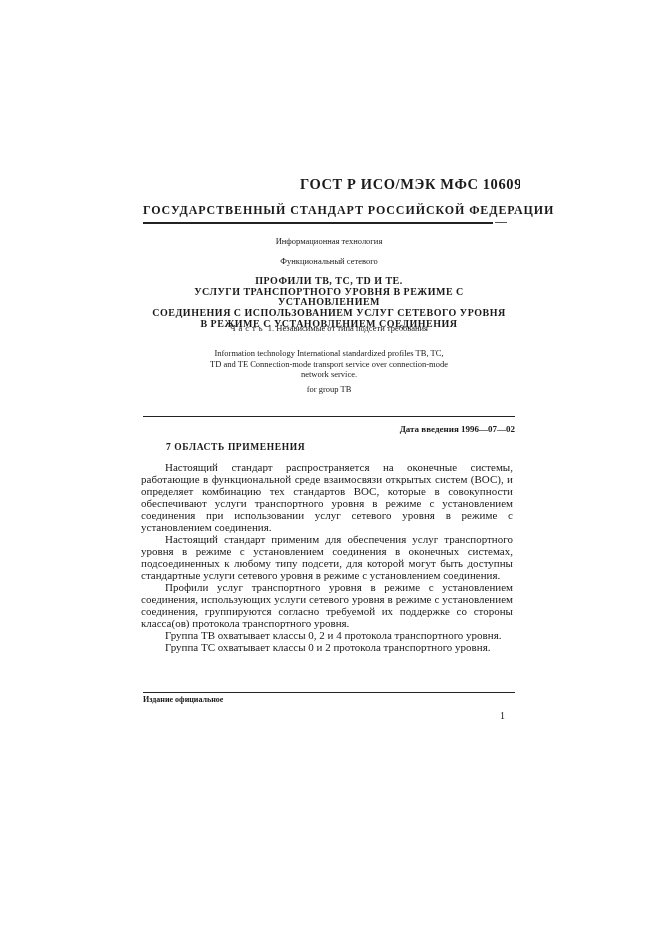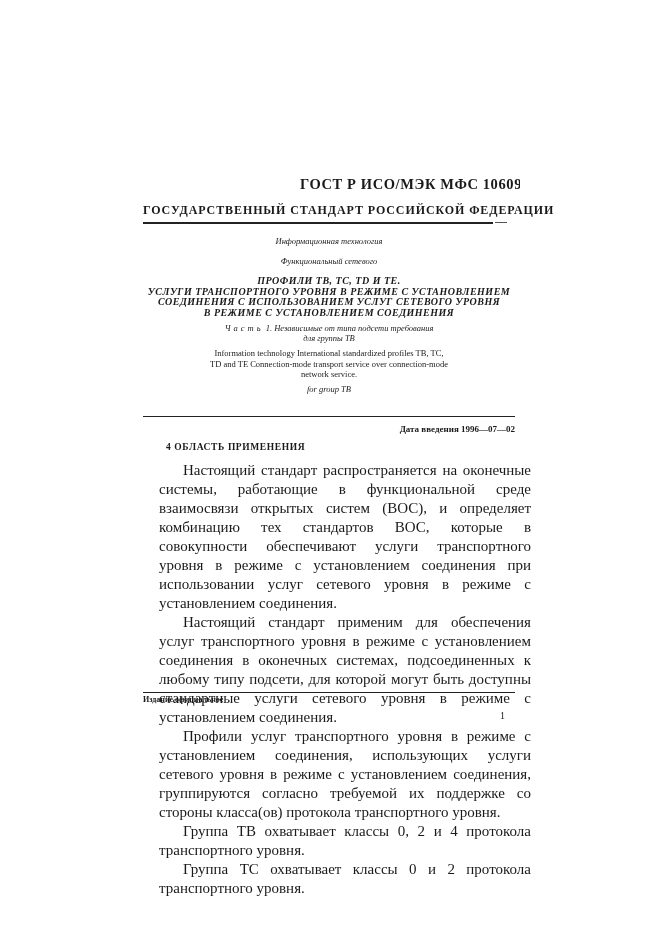--- a/index.html
+++ b/index.html
@@ -57,21 +57,20 @@
       top: 222px;
       width: 12px;
       height: 1px;
       background: #555;
     }
     .center {
       position: absolute;
       left: 143px;
       width: 372px;
       text-align: center;
-      font-style: italic;
     }
     .small {
       font-size: 8.5px;
       line-height: 10px;
     }
     .title {
       font-size: 10px;
       line-height: 10.7px;
       font-weight: bold;
       letter-spacing: 0.5px;
@@ -104,24 +103,24 @@
     .section-heading {
       position: absolute;
       left: 166px;
       top: 442px;
       font-size: 9.5px;
       font-weight: bold;
       letter-spacing: 0.6px;
     }
     .body-text {
       position: absolute;
-      left: 159px;
-      width: 372px;
-      font-size: 15px;
-      line-height: 19px;
+      left: 141px;
+      width: 372px;
+      font-size: 11px;
+      line-height: 12px;
       text-align: justify;
     }
     .body-text p {
       margin: 0;
       text-indent: 24px;
       text-align: justify;
     }
     .rule-bottom {
       position: absolute;
       left: 143px;
@@ -163,37 +162,36 @@
     <div>УСЛУГИ ТРАНСПОРТНОГО УРОВНЯ В РЕЖИМЕ С УСТАНОВЛЕНИЕМ</div>
     <div>СОЕДИНЕНИЯ С ИСПОЛЬЗОВАНИЕМ УСЛУГ СЕТЕВОГО УРОВНЯ</div>
     <div>В РЕЖИМЕ С УСТАНОВЛЕНИЕМ СОЕДИНЕНИЯ</div>
   </div>
 
   <div class="center small" style="top:323px;">
     <div>
       <span class="spaced">Часть</span>
       <span>1. Независимые от типа подсети требования</span>
     </div>
-    <div>для группы ТВ</div>
   </div>
 
   <div class="center english" style="top:348px;">
     <div>Information technology  International standardized profiles TB, TC,</div>
     <div>TD and TE  Connection-mode transport service over connection-mode</div>
     <div>network service.</div>
   </div>
 
   <div class="center small" style="top:384px;">
     <div>for group TB</div>
   </div>
 
   <div class="rule-mid"></div>
   <div class="date">Дата введения 1996—07—02</div>
 
-  <div class="section-heading">4 ОБЛАСТЬ ПРИМЕНЕНИЯ</div>
+  <div class="section-heading">7 ОБЛАСТЬ ПРИМЕНЕНИЯ</div>
 
   <div class="body-text" style="top:461px;">
     <p>Настоящий стандарт распространяется на оконечные системы, работающие в функциональной среде взаимосвязи открытых систем (ВОС), и определяет комбинацию тех стандартов ВОС, которые в совокупности обеспечивают услуги транспортного уровня в режиме с установлением соединения при использовании услуг сетевого уровня в режиме с установлением соединения.</p>
     <p>Настоящий стандарт применим для обеспечения услуг транспортного уровня в режиме с установлением соединения в оконечных системах, подсоединенных к любому типу подсети, для которой могут быть доступны стандартные услуги сетевого уровня в режиме с установлением соединения.</p>
     <p>Профили услуг транспортного уровня в режиме с установлением соединения, использующих услуги сетевого уровня в режиме с установлением соединения, группируются согласно требуемой их поддержке со стороны класса(ов) протокола транспортного уровня.</p>
     <p>Группа ТВ охватывает классы 0, 2 и 4 протокола транспортного уровня.</p>
     <p>Группа ТС охватывает классы 0 и 2 протокола транспортного уровня.</p>
   </div>
 
   <div class="rule-bottom"></div>

